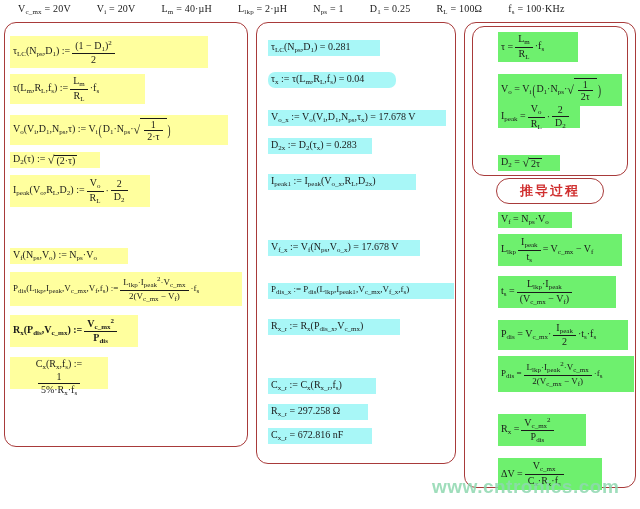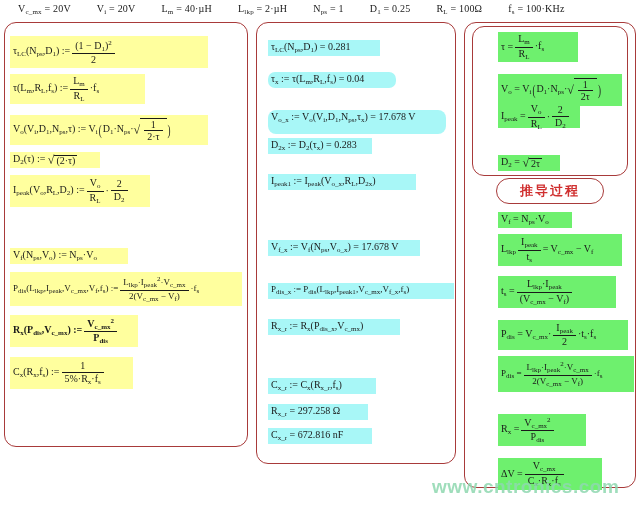--- a/index.html
+++ b/index.html
@@ -101,21 +101,21 @@
 
 <div class="eq hl-y m" style="left:10px;top:74px;width:135px;height:30px;display:flex;align-items:center;">
   <span>τ(L<sub>m</sub>,R<sub>L</sub>,f<sub>s</sub>) :=</span>
   <span class="frac">
       <span class="num">L<sub>m</sub></span>
       <span class="den">R<sub>L</sub></span>
     </span>
   <span>·f<sub>s</sub></span>
 </div>
 
-<div class="eq hl-y m" style="left:10px;top:115px;width:198px;height:30px;display:flex;align-items:center;">
+<div class="eq hl-y m" style="left:10px;top:115px;width:218px;height:30px;display:flex;align-items:center;">
   <span>V<sub>o</sub>(V<sub>i</sub>,D<sub>1</sub>,N<sub>ps</sub>,τ) := V<sub>i</sub></span>
   <span class="paren">(</span>
   <span>D<sub>1</sub>·N<sub>ps</sub>·</span>
   <span class="sqrt"><span class="rad">√</span><span class="body"><span class="frac"><span class="num">1</span><span class="den">2·τ</span></span></span></span>
   <span class="paren">)</span>
 </div>
 
 <div class="eq hl-y m" style="left:10px;top:152px;width:90px;height:16px;">
   D<sub>2</sub>(τ) := <span class="sqrt"><span class="rad">√</span><span class="body">(2·τ)</span></span>
 </div>
@@ -147,39 +147,39 @@
 </div>
 
 <div class="eq hl-y m" style="left:10px;top:315px;width:128px;height:32px;display:flex;align-items:center;font-weight:bold;">
   <span>R<sub>x</sub>(P<sub>dis</sub>,V<sub>c_mx</sub>) :=</span>
   <span class="frac">
       <span class="num">V<sub>c_mx</sub><sup>2</sup></span>
       <span class="den">P<sub>dis</sub></span>
     </span>
 </div>
 
-<div class="eq hl-y m" style="left:10px;top:357px;width:123px;height:32px;display:flex;align-items:center;">
+<div class="eq hl-y m" style="left:10px;top:357px;width:98px;height:32px;display:flex;align-items:center;flex-direction:column;">
   <span>C<sub>x</sub>(R<sub>x</sub>,f<sub>s</sub>) :=</span>
   <span class="frac">
       <span class="num">1</span>
       <span class="den">5%·R<sub>x</sub>·f<sub>s</sub></span>
     </span>
 </div>
 
 <div class="panel" id="panel-cyan"></div>
 
 <div class="eq hl-c m" style="left:268px;top:40px;width:112px;height:16px;">
   τ<sub>LC</sub>(N<sub>ps</sub>,D<sub>1</sub>) = 0.281
 </div>
 
 <div class="eq hl-c m" style="left:268px;top:72px;width:128px;height:16px;border-radius:7px;">
   τ<sub>x</sub> := τ(L<sub>m</sub>,R<sub>L</sub>,f<sub>s</sub>) = 0.04
 </div>
 
-<div class="eq hl-c m" style="left:268px;top:110px;width:178px;height:24px;border-radius:8px;">
+<div class="eq hl-c m" style="left:268px;top:110px;width:178px;height:16px;">
   V<sub>o_x</sub> := V<sub>o</sub>(V<sub>i</sub>,D<sub>1</sub>,N<sub>ps</sub>,τ<sub>x</sub>) = 17.678 V
 </div>
 
 <div class="eq hl-c m" style="left:268px;top:138px;width:104px;height:16px;">
   D<sub>2x</sub> := D<sub>2</sub>(τ<sub>x</sub>) = 0.283
 </div>
 
 <div class="eq hl-c m" style="left:268px;top:174px;width:148px;height:16px;">
   I<sub>peak1</sub> := I<sub>peak</sub>(V<sub>o_x</sub>,R<sub>L</sub>,D<sub>2x</sub>)
 </div>

